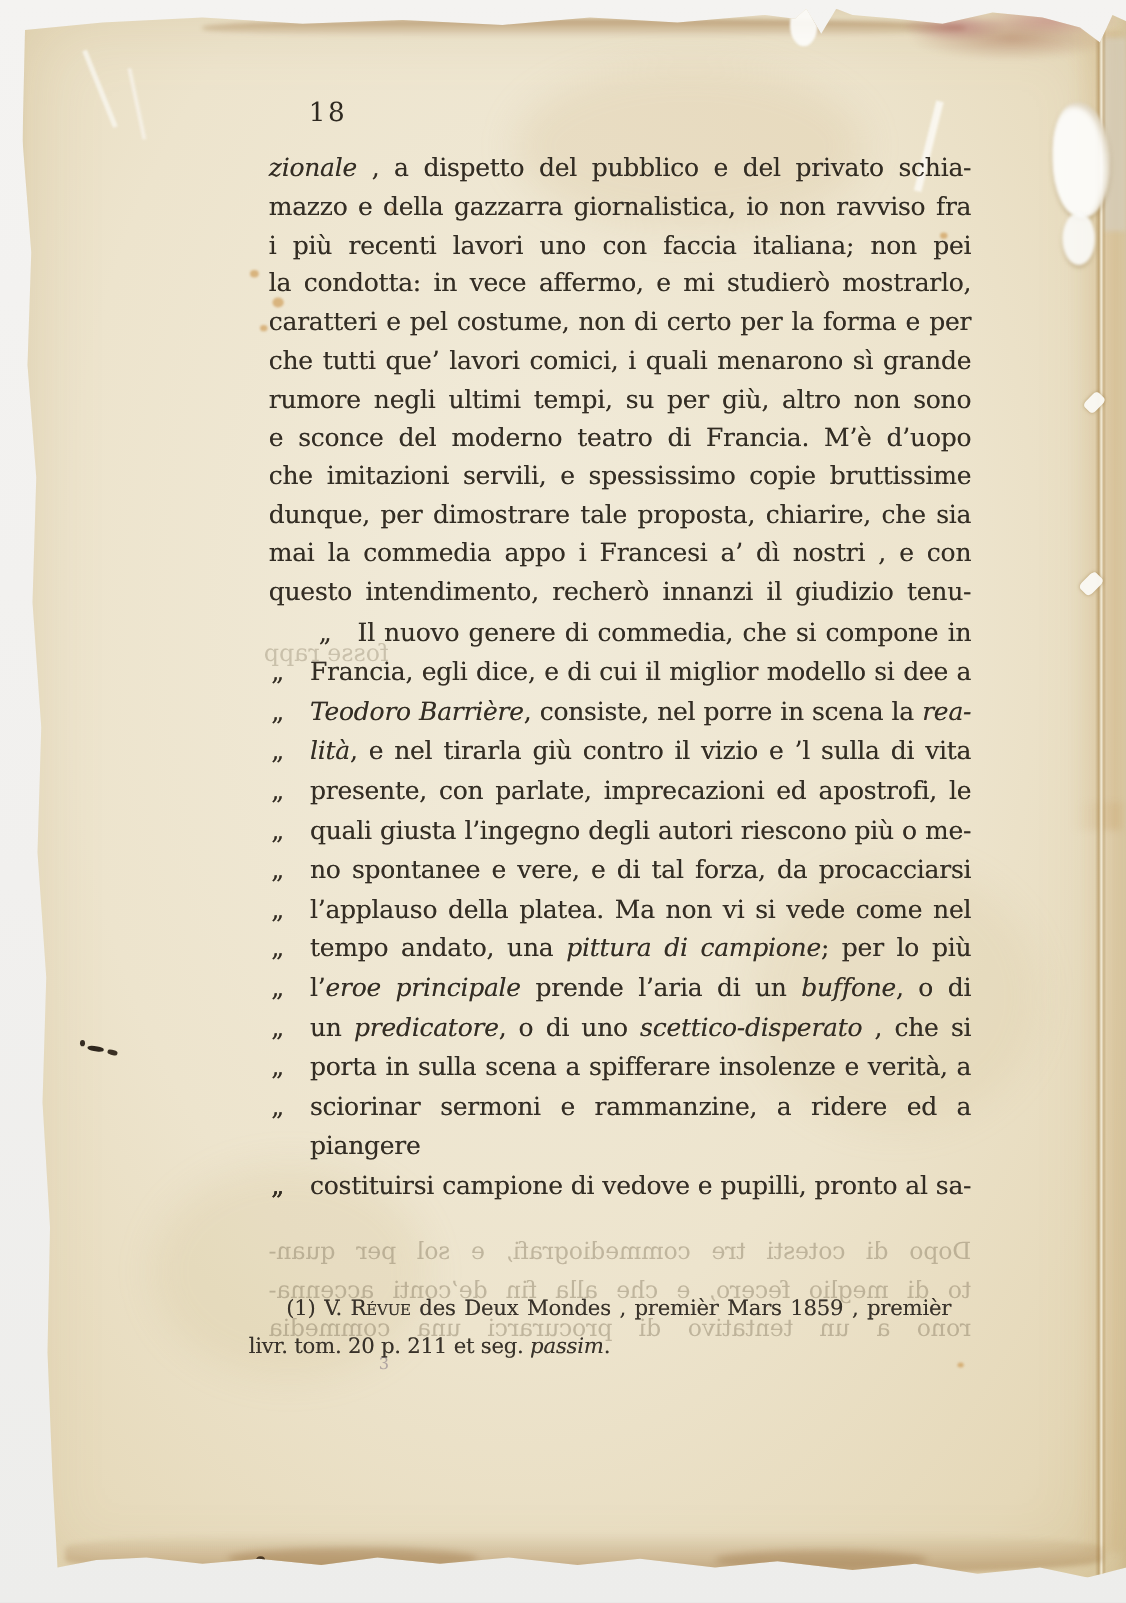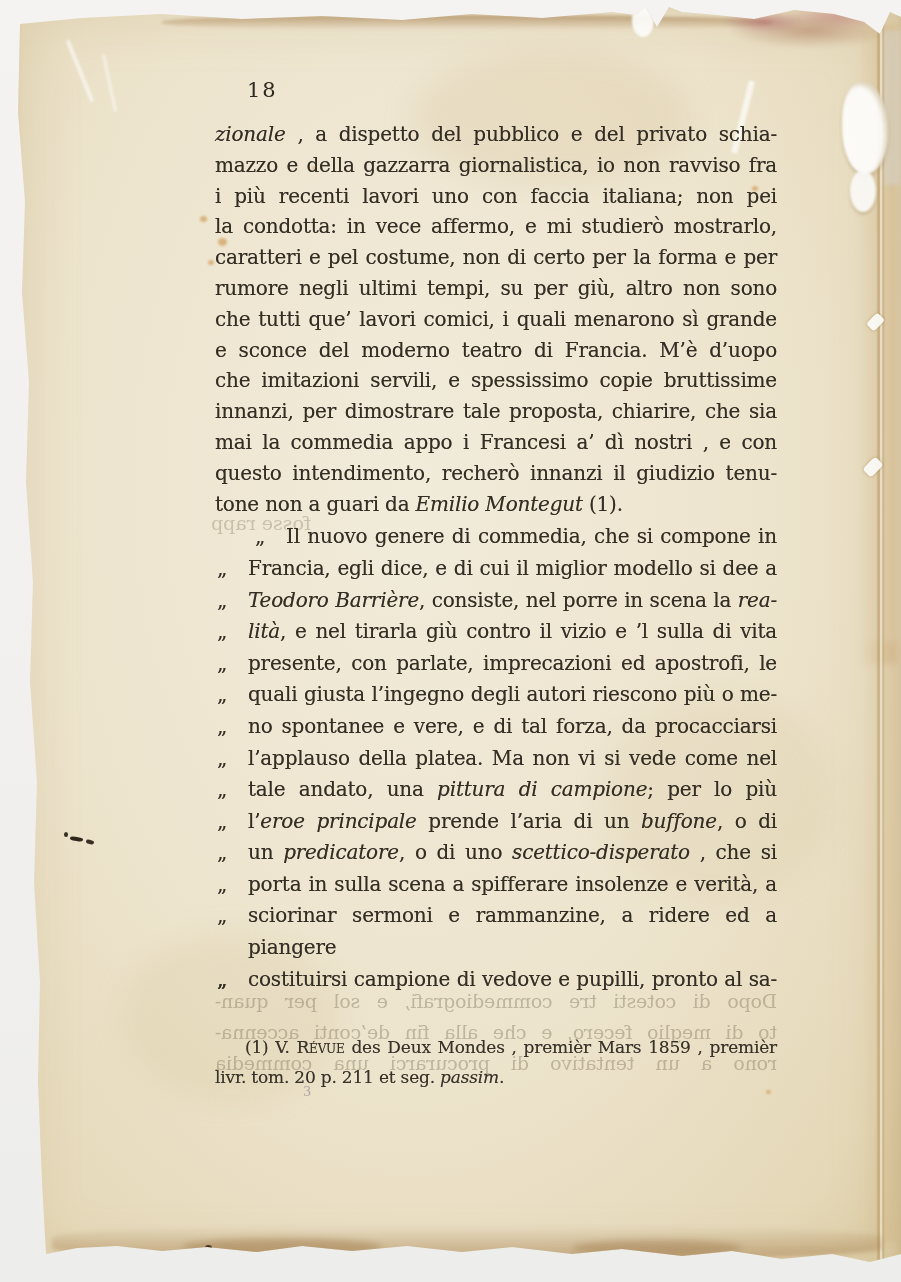--- a/index.html
+++ b/index.html
@@ -22,21 +22,21 @@
            text-shadow:0 0 .5px rgba(51,45,36,.55);}
   .para{position:relative;}
   .tline{font-size:20px;letter-spacing:-.2px;line-height:30.8px;text-align:justify;text-align-last:justify;white-space:normal;}
   .para2 .tline{line-height:31.6px;}
   .tline.last{text-align-last:left;}
   .tline.quoted{padding-left:33px;position:relative;}
   .qmark{position:absolute;left:2px;top:0;letter-spacing:0;}
   .it{font-style:italic;}
   .sc{font-variant:small-caps;}
   .para2{margin-top:2px;}
-  .footnote{position:absolute;left:203px;top:1030px;width:562px;color:#38322a;
+  .footnote{position:absolute;left:187px;top:1030px;width:562px;color:#38322a;
             text-shadow:0 0 .4px rgba(51,45,36,.5);}
   .footnote .tline{font-size:17px;line-height:30px;}
   
   .bt-lines{position:absolute;left:203px;top:984px;width:562px;color:rgba(122,110,84,.40);
             filter:blur(.6px);}
   .bt-lines .tline{font-size:19px;line-height:31px;transform:scaleX(-1);text-align:justify;text-align-last:justify;}
   .bt-frag{position:absolute;left:189px;top:510px;width:110px;font-size:19px;
            color:rgba(122,110,84,.32);transform:scaleX(-1);filter:blur(.6px);}
   .sigmark{position:absolute;left:291px;top:1082px;font-size:13px;color:rgba(104,92,116,.45);}
   
@@ -139,39 +139,38 @@
 
     <div class="pagenum">18</div>
 
     <div class="textcol">
       <div class="para para1">
           <div class="tline"><span class="it">zionale</span><span> , a dispetto del pubblico e del privato schia-</span></div>
           <div class="tline"><span>mazzo e della gazzarra giornalistica, io non ravviso fra</span></div>
           <div class="tline"><span>i più recenti lavori uno con faccia italiana; non pei</span></div>
           <div class="tline"><span>la condotta: in vece affermo, e mi studierò mostrarlo,</span></div>
           <div class="tline"><span>caratteri e pel costume, non di certo per la forma e per</span></div>
+          <div class="tline"><span>che tutti que’ lavori comici, i quali menarono sì grande</span></div>
           <div class="tline"><span>rumore negli ultimi tempi, su per giù, altro non sono</span></div>
-          <div class="tline"><span>che tutti que’ lavori comici, i quali menarono sì grande</span></div>
           <div class="tline"><span>e sconce del moderno teatro di Francia. M’è d’uopo</span></div>
           <div class="tline"><span>che imitazioni servili, e spessissimo copie bruttissime</span></div>
-          <div class="tline"><span>innanzi, per dimostrare tale proposta, chiarire, che sia</span></div>
+          <div class="tline"><span>dunque, per dimostrare tale proposta, chiarire, che sia</span></div>
           <div class="tline"><span>mai la commedia appo i Francesi a’ dì nostri , e con</span></div>
           <div class="tline"><span>questo intendimento, recherò innanzi il giudizio tenu-</span></div>
-          <div class="tline last"><span>tone non a guari da </span><span class="it">Emilio Montegut</span><span> (1).</span></div>
         </div>
       <div class="para para2">
           <div class="tline quoted" style="text-indent: 38px;"><span class="qmark">„</span><span>Il nuovo genere di commedia, che si compone in</span></div>
           <div class="tline quoted"><span class="qmark">„</span><span>Francia, egli dice, e di cui il miglior modello si dee a</span></div>
           <div class="tline quoted"><span class="qmark">„</span><span class="it">Teodoro Barrière</span><span>, consiste, nel porre in scena la </span><span class="it">rea-</span></div>
           <div class="tline quoted"><span class="qmark">„</span><span class="it">lità</span><span>, e nel tirarla giù contro il vizio e ’l sulla di vita</span></div>
           <div class="tline quoted"><span class="qmark">„</span><span>presente, con parlate, imprecazioni ed apostrofi, le</span></div>
           <div class="tline quoted"><span class="qmark">„</span><span>quali giusta l’ingegno degli autori riescono più o me-</span></div>
           <div class="tline quoted"><span class="qmark">„</span><span>no spontanee e vere, e di tal forza, da procacciarsi</span></div>
           <div class="tline quoted"><span class="qmark">„</span><span>l’applauso della platea. Ma non vi si vede come nel</span></div>
-          <div class="tline quoted"><span class="qmark">„</span><span>tale andato, una </span><span class="it">pittura di campione</span><span>; per lo più</span></div>
+          <div class="tline quoted"><span class="qmark">„</span><span>tempo andato, una </span><span class="it">pittura di campione</span><span>; per lo più</span></div>
           <div class="tline quoted"><span class="qmark">„</span><span>l’</span><span class="it">eroe principale</span><span> prende l’aria di un </span><span class="it">buffone</span><span>, o di</span></div>
           <div class="tline quoted"><span class="qmark">„</span><span>un </span><span class="it">predicatore</span><span>, o di uno </span><span class="it">scettico-disperato</span><span> , che si</span></div>
           <div class="tline quoted"><span class="qmark">„</span><span>porta in sulla scena a spifferare insolenze e verità, a</span></div>
           <div class="tline quoted"><span class="qmark">„</span><span>sciorinar sermoni e rammanzine, a ridere ed a piangere</span></div>
           <div class="tline quoted"><span class="qmark">„</span></div>
           <div class="tline quoted"><span class="qmark">„</span><span>costituirsi campione di vedove e pupilli, pronto al sa-</span></div>
         </div>
     </div>
 
     <div class="footnote">

